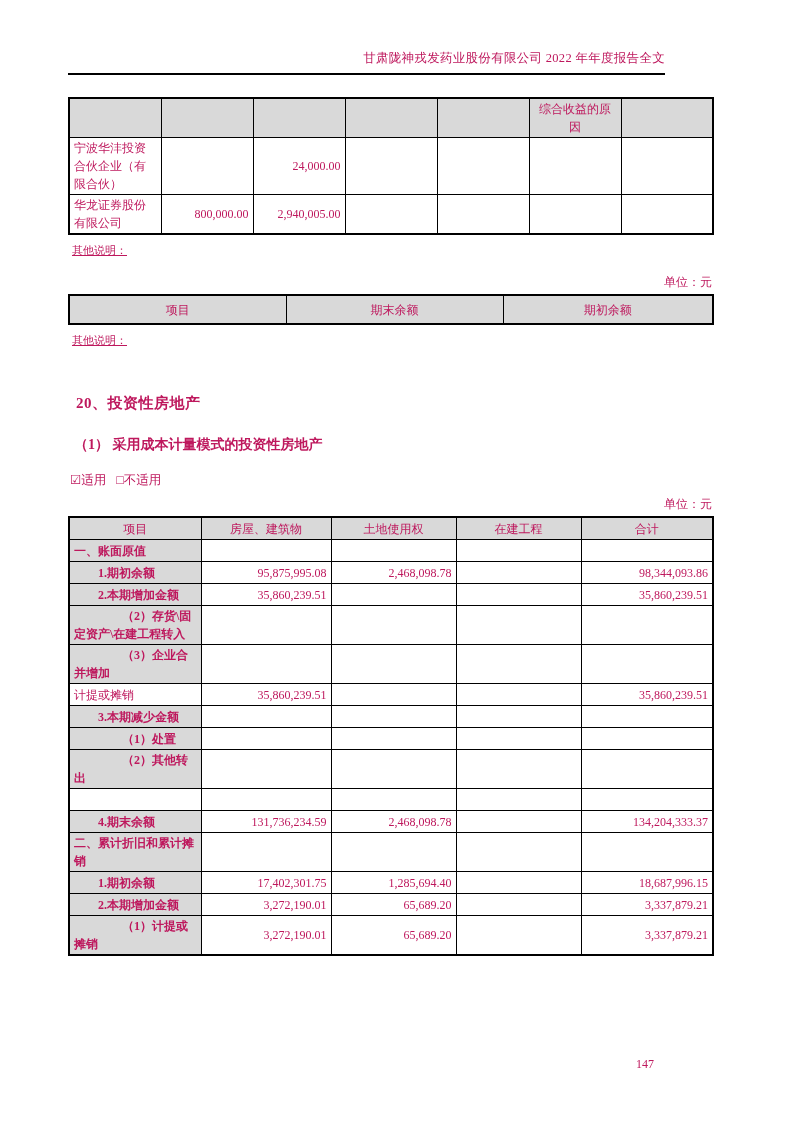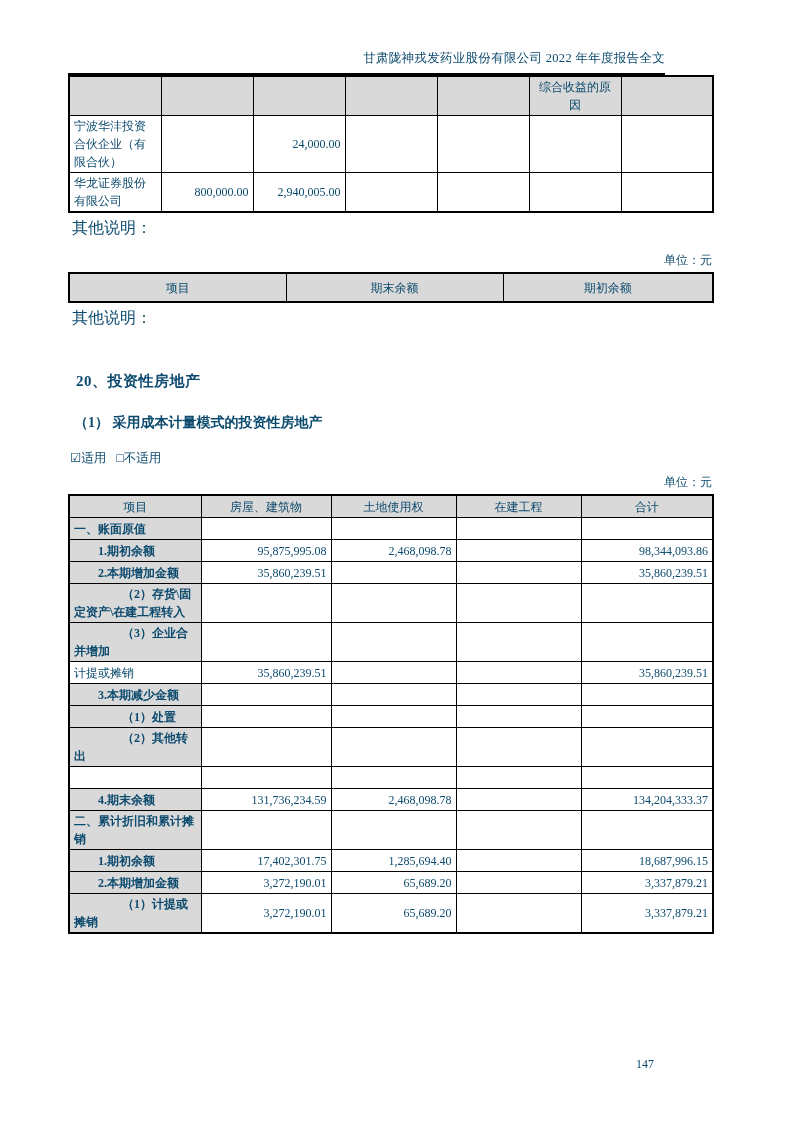--- a/index.html
+++ b/index.html
@@ -2,21 +2,21 @@
 <html><head>
 <meta charset="utf-8">
 <style>
   html, body { margin: 0; padding: 0; background: #ffffff; }
   .page {
     position: relative;
     width: 735px;
     height: 1122px;
     background: #ffffff;
     font-family: "Liberation Serif", "DejaVu Serif", serif;
-    color: #0c4a6e;
+    color: #be185d;
     overflow: hidden;
   }
   .page-header {
     position: absolute;
     top: 50px;
     left: 68px;
     right: 70px;
     text-align: right;
     font-size: 12.5px;
     line-height: 16px;
@@ -27,21 +27,21 @@
     top: 73px;
     left: 68px;
     right: 70px;
     border-top: 2px solid #000000;
   }
   .content {
     position: absolute;
     top: 0;
     left: 68px;
     width: 644px;
-    padding-top: 75px;
+    padding-top: 97px;
   }
   table.tbl {
     border-collapse: collapse;
     table-layout: fixed;
     width: 644px;
     border: 2px solid #000000;
   }
   .tbl th, .tbl td {
     border: 1px solid #000000;
     font-size: 12px;
@@ -57,22 +57,23 @@
     background: #d9d9d9;
     text-align: center;
   }
   .t19 th { padding: 4px; }
   td.cell-num { text-align: right; }
   td.cell-left { text-align: left; }
   td.col-label { text-align: left; }
   td.col-label.gray { background: #d9d9d9; font-weight: bold; }
   .note {
     margin: 6px 0 0 4px;
-    font-size: 16px;
+    font-size: 11px;
     line-height: 18px;
+    text-decoration: underline;
   }
   .h-section {
     margin: 30px 0 0 8px;
     font-size: 15px;
     font-weight: bold;
     line-height: 20px;
     letter-spacing: 0.5px;
   }
   .h-sub {
     margin: 22px 0 0 6px;

